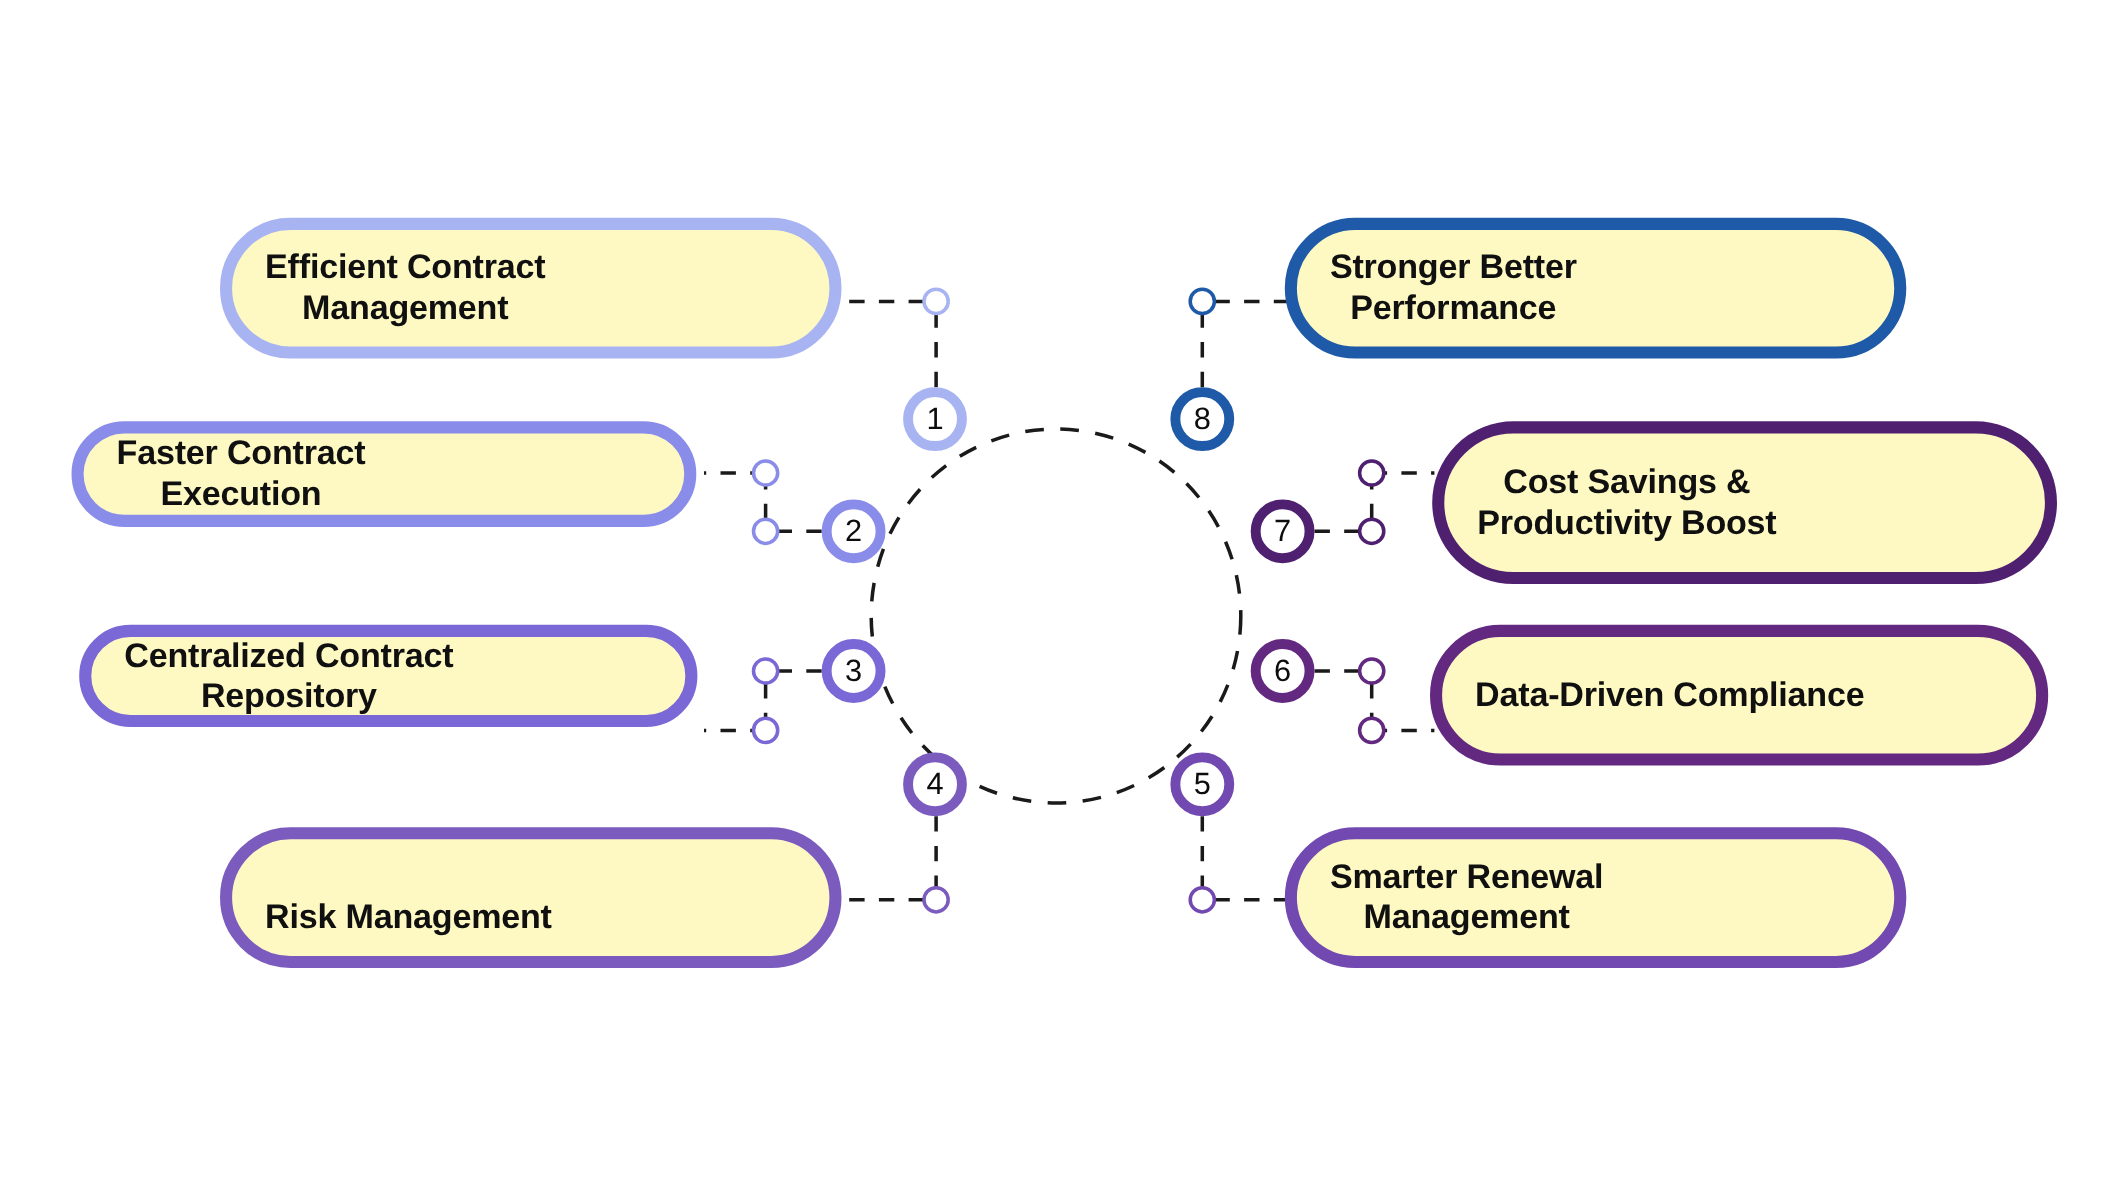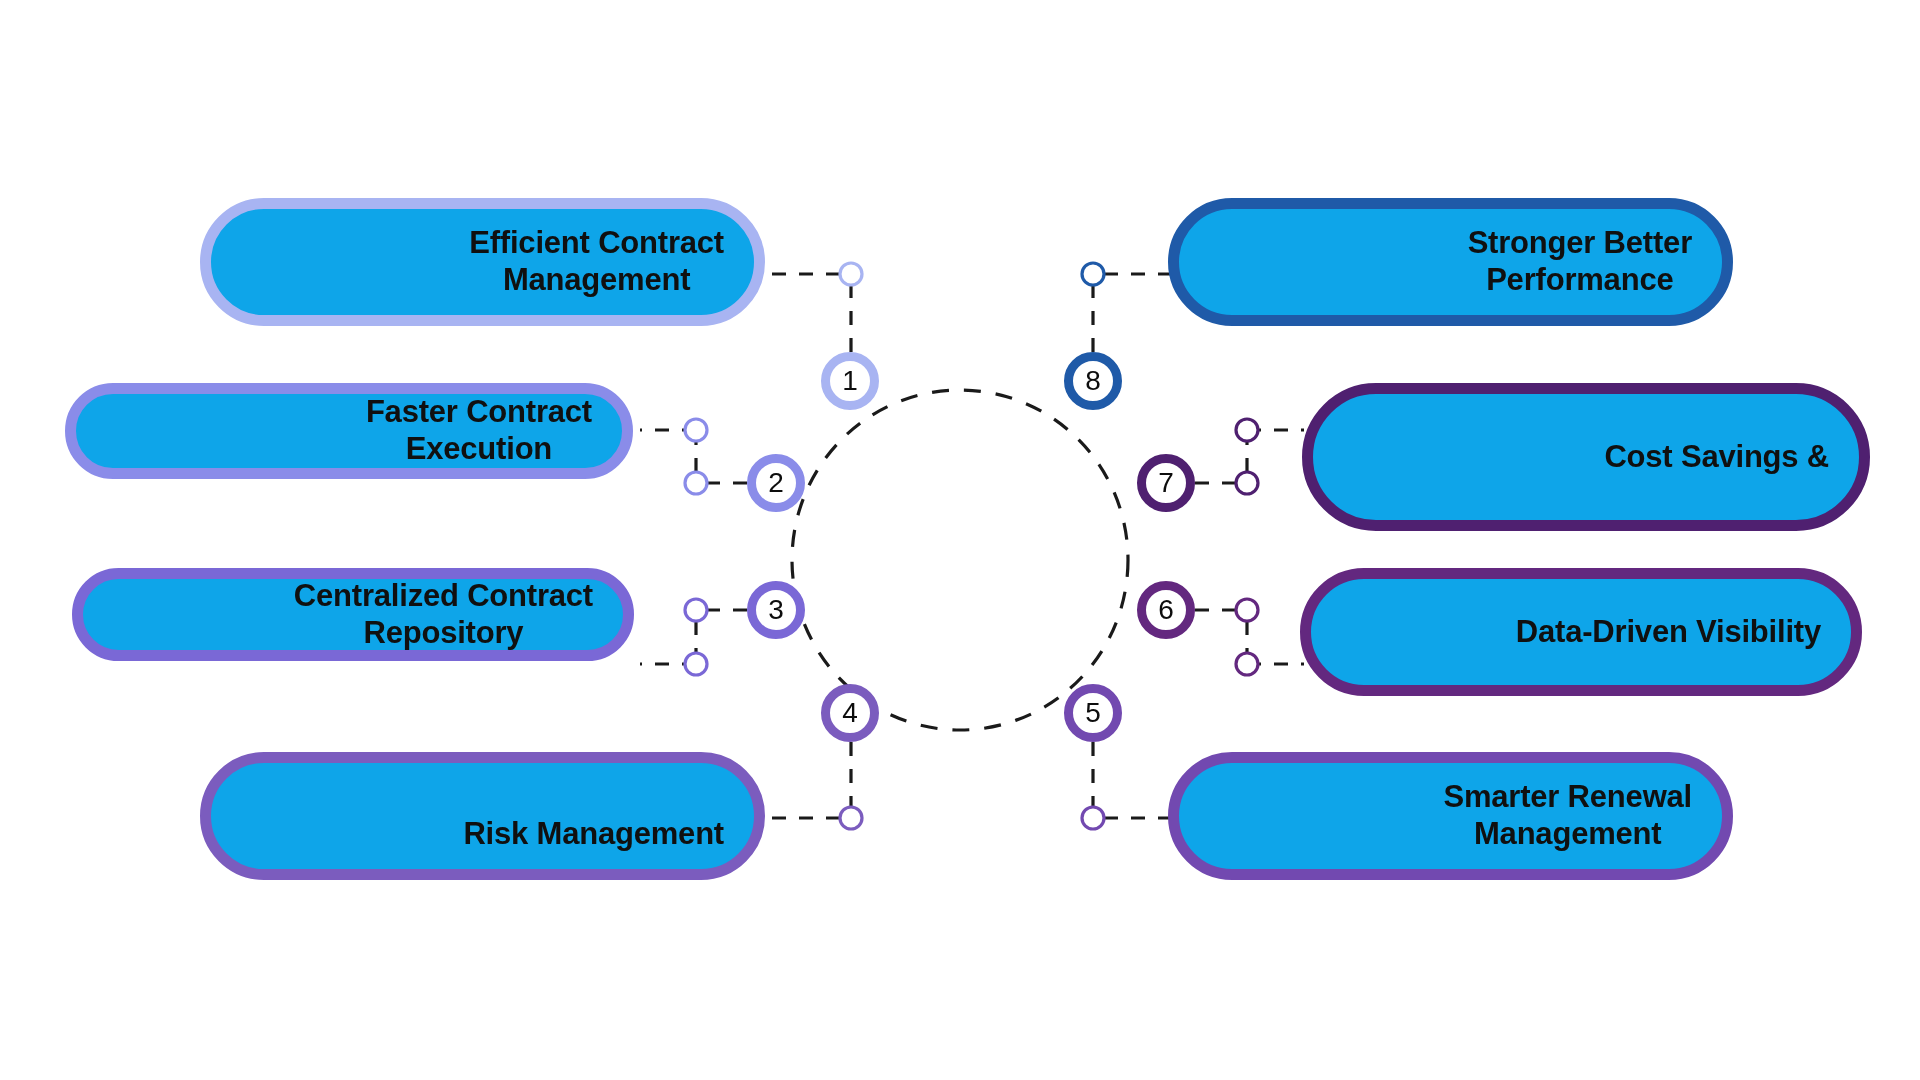--- a/index.html
+++ b/index.html
@@ -17,26 +17,26 @@
   #stage {
     position: absolute;
     left: 0; top: 0;
     width: 1920px;
     height: 1080px;
   }
   
   .pill {
     position: absolute;
     box-sizing: border-box;
-    background: #0ea5e9;
+    background: #fef9c3;
     border-style: solid;
     border-radius: 999px;
     display: flex;
     align-items: center;
-    justify-content: flex-end;
+    justify-content: flex-start;
     text-align: center;
     color: #101010;
     font-weight: bold;
     line-height: 1.18;
     letter-spacing: -0.2px;
   }
   .pill .txt { display: block; padding: 0 30px; }
   
   #wires {
     position: absolute;
@@ -112,24 +112,24 @@
       <div class="pill" style="left: 72px; top: 568px; width: 562px; height: 93px; border-width: 11px; border-color: rgb(122, 104, 214); font-size: 31px;">
         <span class="txt"><span>Centralized Contract</span><br><span>Repository</span></span>
       </div>
       <div class="pill" style="left: 200px; top: 752px; width: 565px; height: 128px; border-width: 11px; border-color: rgb(123, 92, 190); font-size: 31px;">
         <span class="txt"><br><span>Risk Management</span></span>
       </div>
       <div class="pill" style="left: 1168px; top: 752px; width: 565px; height: 128px; border-width: 11px; border-color: rgb(114, 73, 176); font-size: 31px;">
         <span class="txt"><span>Smarter Renewal</span><br><span>Management</span></span>
       </div>
       <div class="pill" style="left: 1300px; top: 568px; width: 562px; height: 128px; border-width: 11px; border-color: rgb(99, 40, 127); font-size: 31px;">
-        <span class="txt">Data-Driven Visibility</span>
+        <span class="txt">Data-Driven Compliance</span>
       </div>
       <div class="pill" style="left: 1302px; top: 383px; width: 568px; height: 148px; border-width: 11px; border-color: rgb(79, 32, 112); font-size: 31px;">
-        <span class="txt"><span>Cost Savings &amp;</span><br></span>
+        <span class="txt"><span>Cost Savings &amp;</span><br><span>Productivity Boost</span></span>
       </div>
       <div class="pill" style="left: 1168px; top: 198px; width: 565px; height: 128px; border-width: 11px; border-color: rgb(31, 90, 168); font-size: 31px;">
         <span class="txt"><span>Stronger Better</span><br><span>Performance</span></span>
       </div>
     </div>
   <div id="nodes-layer">
       <div class="node" style="left: 821px; top: 352px; width: 58px; height: 58px; border-width: 9px; border-color: rgb(168, 180, 242);">
         <span>1</span>
       </div>
       <div class="node" style="left: 747px; top: 454px; width: 58px; height: 58px; border-width: 9px; border-color: rgb(138, 140, 233);">

